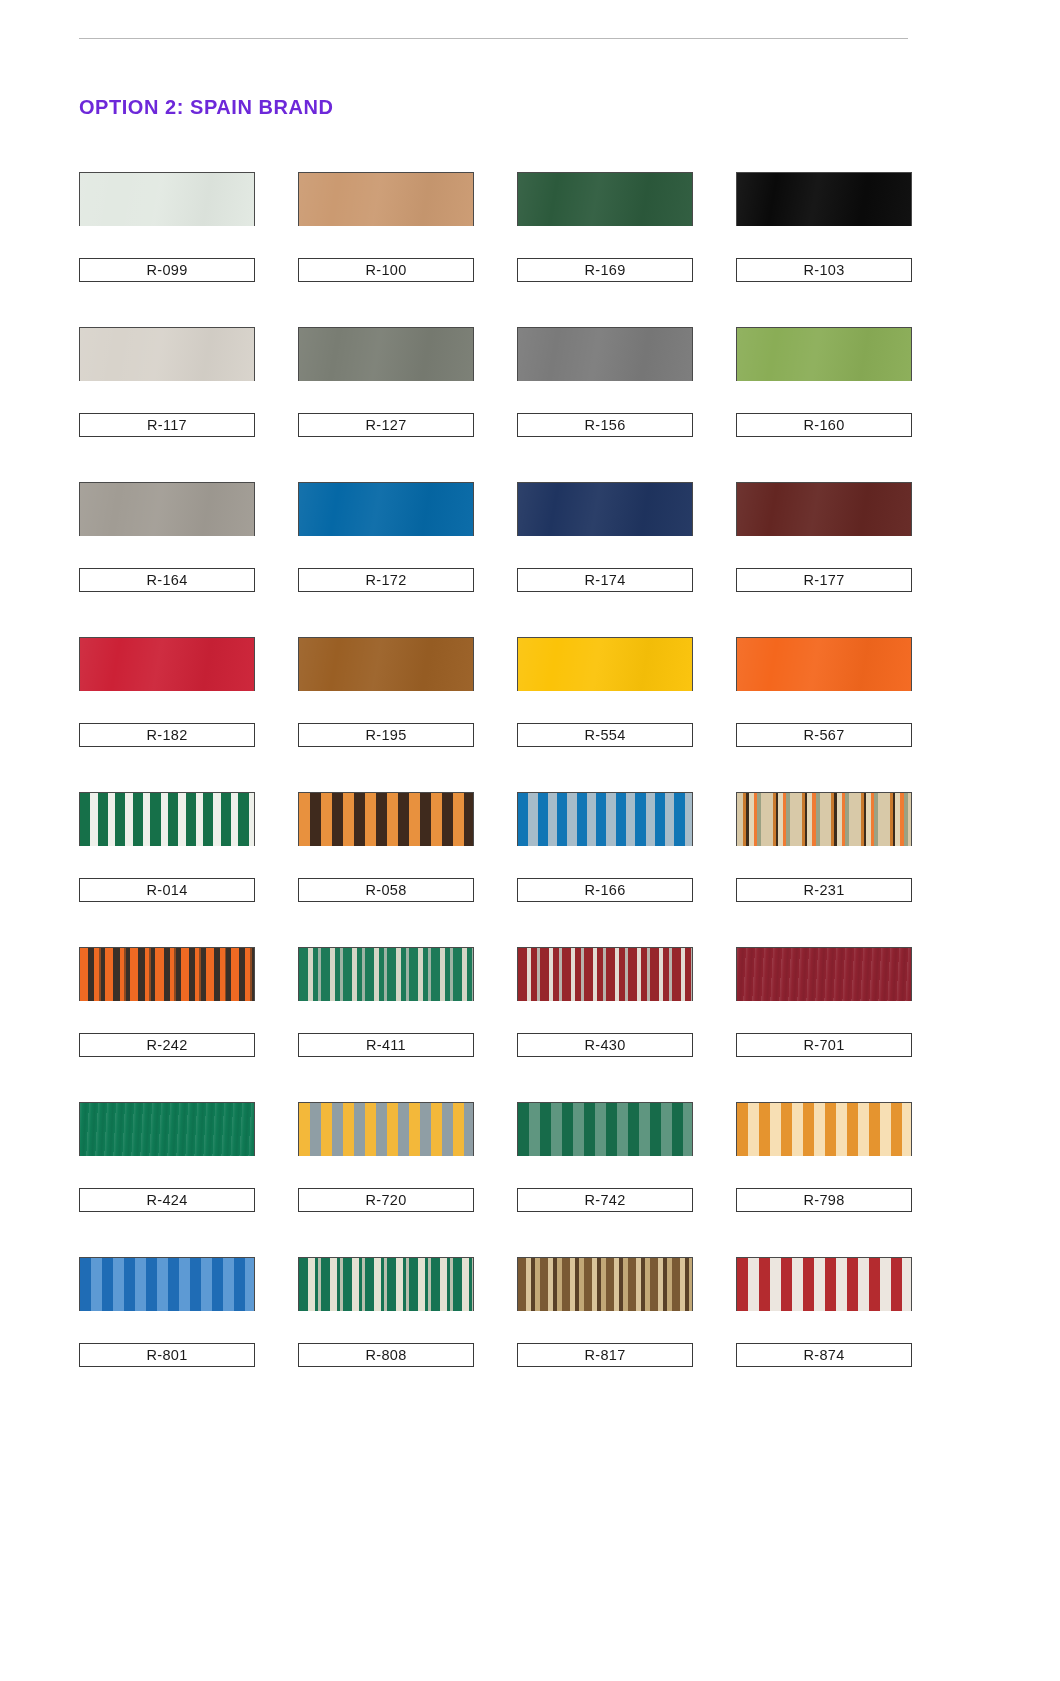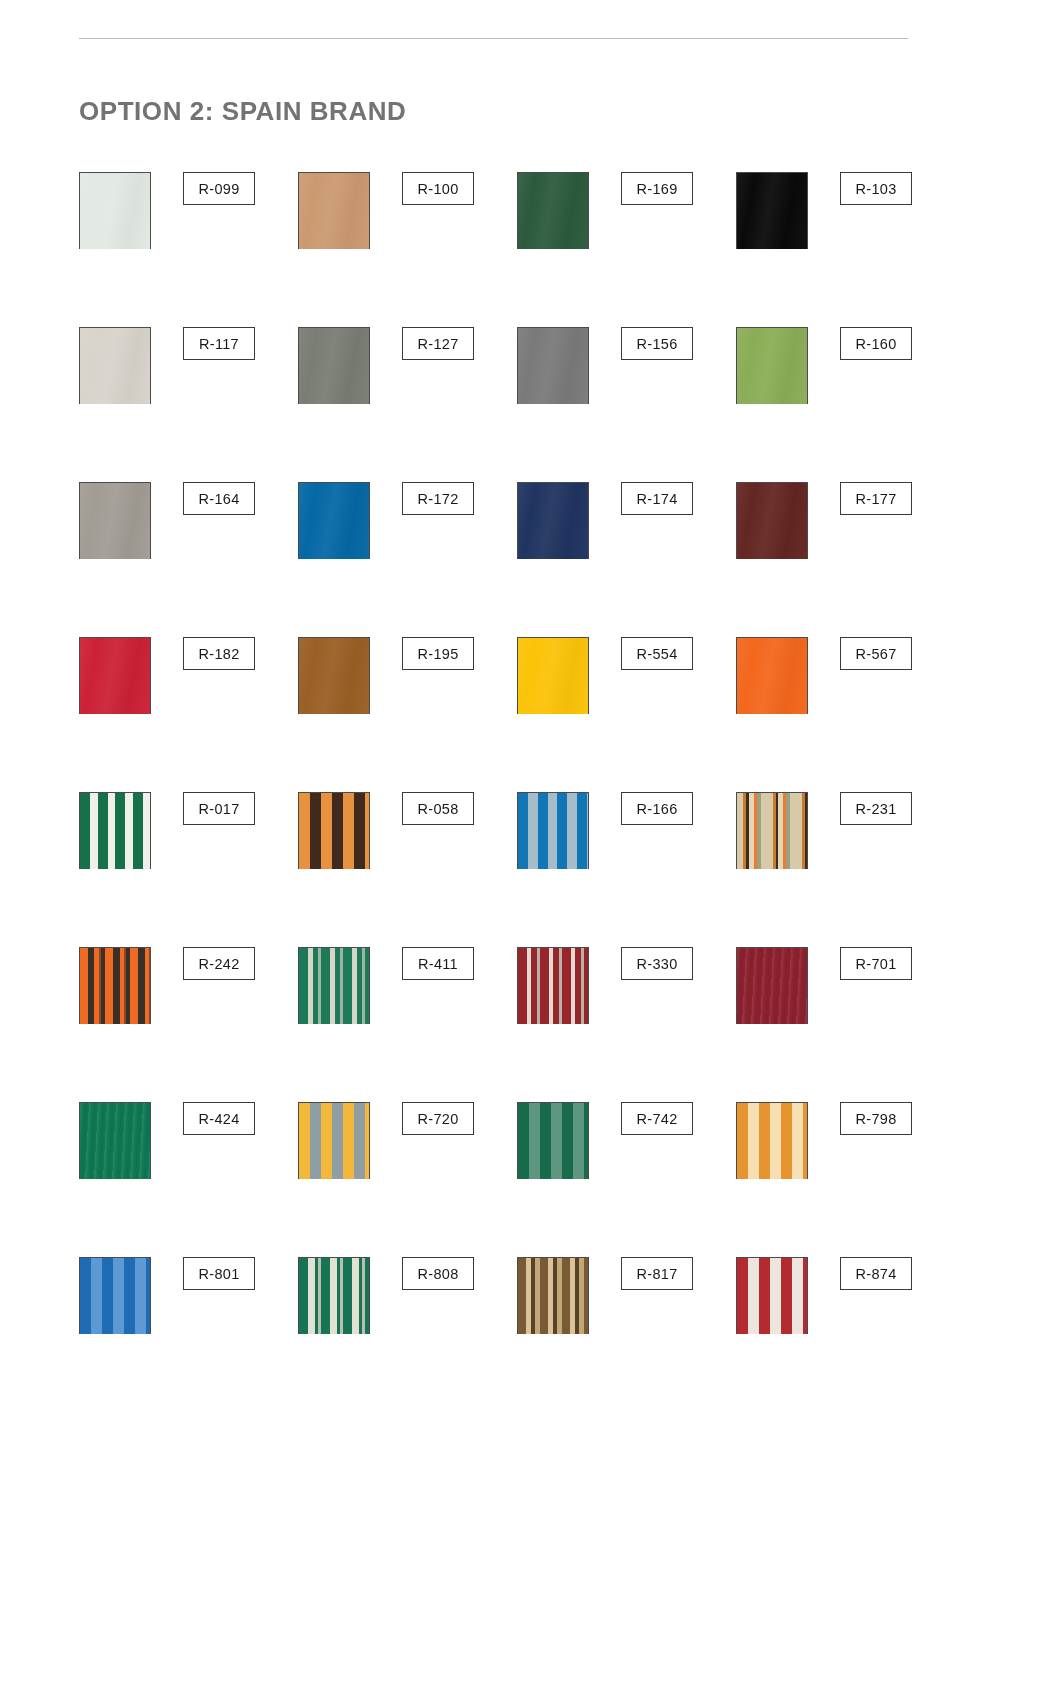--- a/index.html
+++ b/index.html
@@ -30,43 +30,43 @@
     top: 38px;
     width: 829px;
     height: 1px;
     background: #b9b9b9;
   }
 
   .page-title {
     position: absolute;
     left: 79px;
     top: 96px;
-    font-size: 26px;
+    font-size: 20px;
     font-weight: bold;
     letter-spacing: 0.55px;
-    color: #737373;
+    color: #6d28d9;
     font-family: "Liberation Sans", sans-serif;
   }
 
   .swatch-grid {
     position: absolute;
     left: 79px;
     top: 172px;
     width: 836px;
     display: grid;
     grid-template-columns: repeat(4, 176px);
     grid-column-gap: 43px;
     grid-row-gap: 45px;
   }
 
   .swatch-card {
     width: 176px;
     height: 110px;
     display: flex;
-    flex-direction: row;
+    flex-direction: column;
     position: relative;
     gap: 32px;
   }
 
   .swatch-fill {
     width: 176px;
     height: 77px;
     border: 1px solid #4a4a4a;
     border-bottom: none;
     position: relative;
@@ -182,21 +182,21 @@
       <div class="swatch-card">
         <div class="swatch-fill solid" style="background: rgb(251, 195, 8);"></div>
         <div class="swatch-label">R-554</div>
       </div>
       <div class="swatch-card">
         <div class="swatch-fill solid" style="background: rgb(244, 103, 29);"></div>
         <div class="swatch-label">R-567</div>
       </div>
       <div class="swatch-card">
         <div class="swatch-fill" style="background: repeating-linear-gradient(90deg, rgb(22, 112, 73) 0px, rgb(22, 112, 73) 10.189px, rgb(238, 240, 234) 10.189px, rgb(238, 240, 234) 17.6px);"></div>
-        <div class="swatch-label">R-017</div>
+        <div class="swatch-label">R-014</div>
       </div>
       <div class="swatch-card">
         <div class="swatch-fill" style="background: repeating-linear-gradient(90deg, rgb(232, 145, 62) 0px, rgb(232, 145, 62) 11px, rgb(63, 42, 29) 11px, rgb(63, 42, 29) 22px);"></div>
         <div class="swatch-label">R-058</div>
       </div>
       <div class="swatch-card">
         <div class="swatch-fill" style="background: repeating-linear-gradient(90deg, rgb(17, 118, 181) 0px, rgb(17, 118, 181) 10.243px, rgb(167, 188, 201) 10.243px, rgb(167, 188, 201) 19.556px);"></div>
         <div class="swatch-label">R-166</div>
       </div>
       <div class="swatch-card">
@@ -206,21 +206,21 @@
       <div class="swatch-card">
         <div class="swatch-fill" style="background: repeating-linear-gradient(90deg, rgb(239, 106, 35) 0px, rgb(239, 106, 35) 8.082px, rgb(58, 48, 40) 8.082px, rgb(58, 48, 40) 14.367px, rgb(239, 106, 35) 14.367px, rgb(239, 106, 35) 18.857px, rgb(140, 74, 34) 18.857px, rgb(140, 74, 34) 20.653px, rgb(58, 48, 40) 20.653px, rgb(58, 48, 40) 25.143px);"></div>
         <div class="swatch-label">R-242</div>
       </div>
       <div class="swatch-card">
         <div class="swatch-fill" style="background: repeating-linear-gradient(90deg, rgb(29, 122, 88) 0px, rgb(29, 122, 88) 8.609px, rgb(213, 214, 198) 8.609px, rgb(213, 214, 198) 14.348px, rgb(29, 122, 88) 14.348px, rgb(29, 122, 88) 19.13px, rgb(157, 179, 164) 19.13px, rgb(157, 179, 164) 22px);"></div>
         <div class="swatch-label">R-411</div>
       </div>
       <div class="swatch-card">
         <div class="swatch-fill" style="background: repeating-linear-gradient(90deg, rgb(151, 38, 43) 0px, rgb(151, 38, 43) 8.8px, rgb(226, 219, 210) 8.8px, rgb(226, 219, 210) 13.2px, rgb(151, 38, 43) 13.2px, rgb(151, 38, 43) 18.7px, rgb(184, 178, 171) 18.7px, rgb(184, 178, 171) 22px);"></div>
-        <div class="swatch-label">R-330</div>
+        <div class="swatch-label">R-430</div>
       </div>
       <div class="swatch-card">
         <div class="swatch-fill textured" style="background: rgb(142, 34, 48);"></div>
         <div class="swatch-label">R-701</div>
       </div>
       <div class="swatch-card">
         <div class="swatch-fill textured" style="background: rgb(15, 122, 84);"></div>
         <div class="swatch-label">R-424</div>
       </div>
       <div class="swatch-card">

